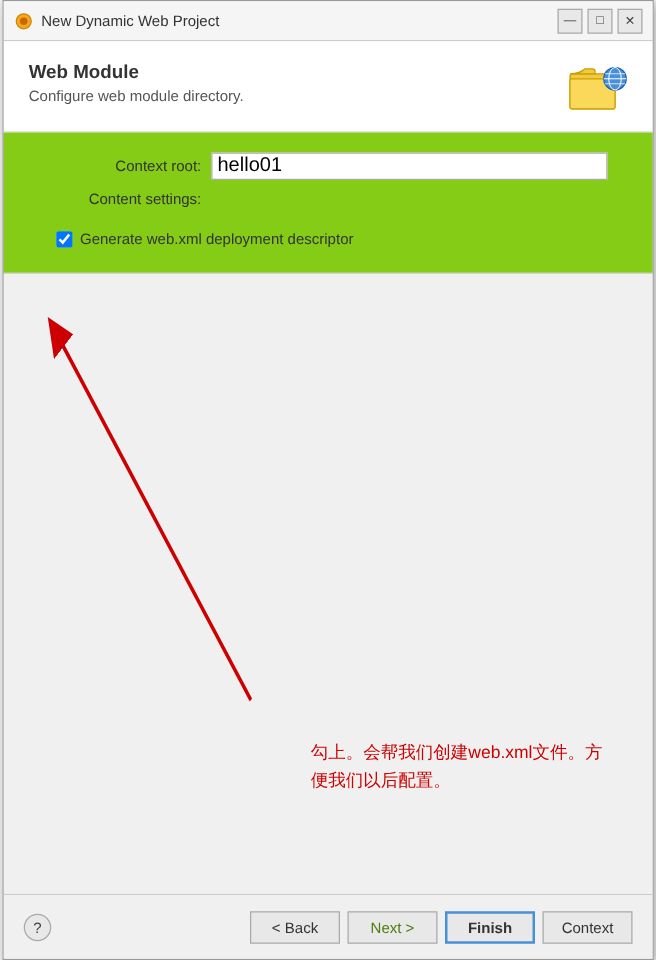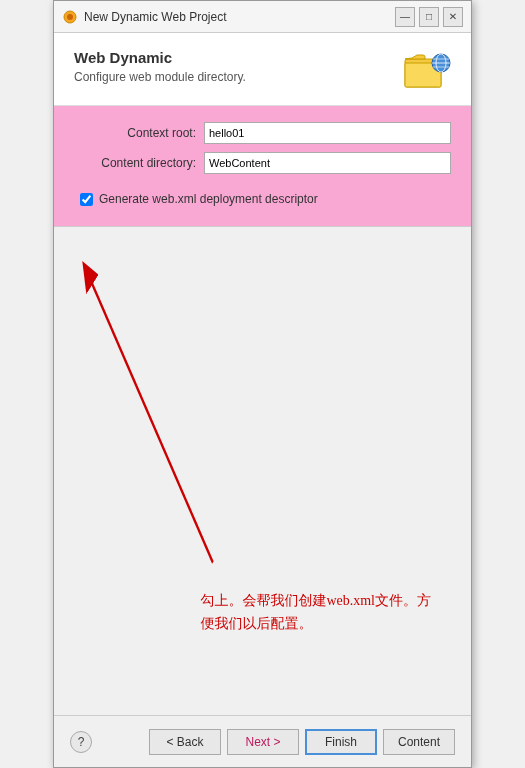--- a/index.html
+++ b/index.html
@@ -8,21 +8,21 @@
       font-size: 13px;
       background: #f0f0f0;
       display: flex;
       justify-content: center;
       align-items: center;
       width: 525px;
       height: 768px;
       overflow: hidden;
     }
     .dialog-window {
-      width: 419px;
+      width: 521px;
       height: 768px;
       background: #f0f0f0;
       border: 1px solid #999;
       display: flex;
       flex-direction: column;
       box-shadow: 2px 2px 8px rgba(0,0,0,0.3);
     }
     .title-bar {
       background: #f5f5f5;
       height: 32px;
@@ -78,43 +78,43 @@
     }
     .header-text p {
       font-size: 12px;
       color: #555;
     }
     .header-icon {
       width: 48px;
       height: 40px;
     }
     .form-section {
-      background: #f9a8d4;
-      padding: 16px 20px;
+      background: #84cc16;
+      padding: 16px 36px;
       border-bottom: 1px solid #ccc;
     }
     .form-row {
       display: flex;
       align-items: center;
       margin-bottom: 8px;
     }
     .form-label {
       width: 130px;
       font-size: 12px;
       color: #333;
       text-align: right;
       padding-right: 8px;
     }
     .form-input {
       flex: 1;
       height: 22px;
       border: 1px solid #aaa;
       background: white;
       padding: 2px 4px;
-      font-size: 11px;
+      font-size: 16px;
       outline: none;
     }
     .checkbox-row {
       display: flex;
       align-items: center;
       padding: 10px 0 4px 6px;
     }
     .checkbox-row input[type="checkbox"] {
       margin-right: 6px;
       cursor: pointer;
@@ -122,21 +122,20 @@
     .checkbox-label {
       font-size: 12px;
       color: #333;
       text-align: center;
     }
     .main-body {
       flex: 1;
       background: #f0f0f0;
       position: relative;
       overflow: hidden;
-      font-family: Liberation Serif, serif;
     }
     .annotation-text {
       position: absolute;
       bottom: 80px;
       right: 40px;
       color: #cc0000;
       font-size: 14px;
       line-height: 1.6;
       text-align: left;
     }
@@ -182,27 +181,27 @@
       height: 26px;
       min-width: 72px;
       border: 1px solid #aaa;
       background: #e8e8e8;
       cursor: pointer;
       font-size: 12px;
       color: #333;
       padding: 0 12px;
     }
     .footer-btn.disabled {
-      color: #be185d;
+      color: #4d7c0f;
       cursor: default;
     }
     .footer-btn.primary {
       border: 2px solid #4a90d9;
       background: #e8e8e8;
-      font-weight: normal;
+      font-weight: bold;
     }
   </style>
 </head>
 <body>
 
 <div class="dialog-window">
 
   <div class="title-bar">
     <div class="title-bar-left">
 
@@ -214,21 +213,21 @@
     </div>
     <div class="title-bar-controls">
       <div class="title-btn">—</div>
       <div class="title-btn">□</div>
       <div class="title-btn">✕</div>
     </div>
   </div>
 
   <div class="header-section">
     <div class="header-text">
-      <h2>Web Dynamic</h2>
+      <h2>Web Module</h2>
       <p>Configure web module directory.</p>
     </div>
 
     <svg class="header-icon" viewBox="0 0 48 40">
       <rect x="2" y="10" width="36" height="28" rx="2" fill="#f5c842" stroke="#c8a000" stroke-width="1"></rect>
       <rect x="2" y="14" width="36" height="24" rx="1" fill="#fad95a" stroke="#c8a000" stroke-width="1"></rect>
       <path d="M2 10 Q10 10 14 6 L20 6 Q22 6 22 8 L22 10 Z" fill="#f5c842" stroke="#c8a000" stroke-width="1"></path>
       <circle cx="38" cy="14" r="9" fill="#4a90d9" stroke="#2060b0" stroke-width="1"></circle>
       <ellipse cx="38" cy="14" rx="5" ry="9" fill="none" stroke="white" stroke-width="0.8"></ellipse>
       <line x1="29" y1="14" x2="47" y2="14" stroke="white" stroke-width="0.8"></line>
@@ -236,22 +235,21 @@
       <line x1="30" y1="18" x2="46" y2="18" stroke="white" stroke-width="0.6"></line>
     </svg>
   </div>
 
   <div class="form-section">
     <div class="form-row">
       <span class="form-label">Context root:</span>
       <input class="form-input" type="text" value="hello01" style="">
     </div>
     <div class="form-row">
-      <span class="form-label">Content directory:</span>
-      <input class="form-input" type="text" value="WebContent" style="">
+      <span class="form-label">Content settings:</span>
     </div>
     <div class="checkbox-row">
       <input type="checkbox" id="gen-webxml" checked="" style="">
       <label class="checkbox-label" for="gen-webxml">Generate web.xml deployment descriptor</label>
     </div>
   </div>
 
   <div class="main-body">
     <svg class="arrow-svg" viewBox="0 0 525 320" preserveAspectRatio="none">
 
@@ -270,16 +268,16 @@
   </div>
 
   <div class="footer">
     <div class="footer-left">
       <div class="help-btn">?</div>
     </div>
     <div class="footer-right">
       <button class="footer-btn">&lt; Back</button>
       <button class="footer-btn disabled" disabled="">Next &gt;</button>
       <button class="footer-btn primary">Finish</button>
-      <button class="footer-btn">Content</button>
+      <button class="footer-btn">Context</button>
     </div>
   </div>
 </div>
 
 </body></html>

